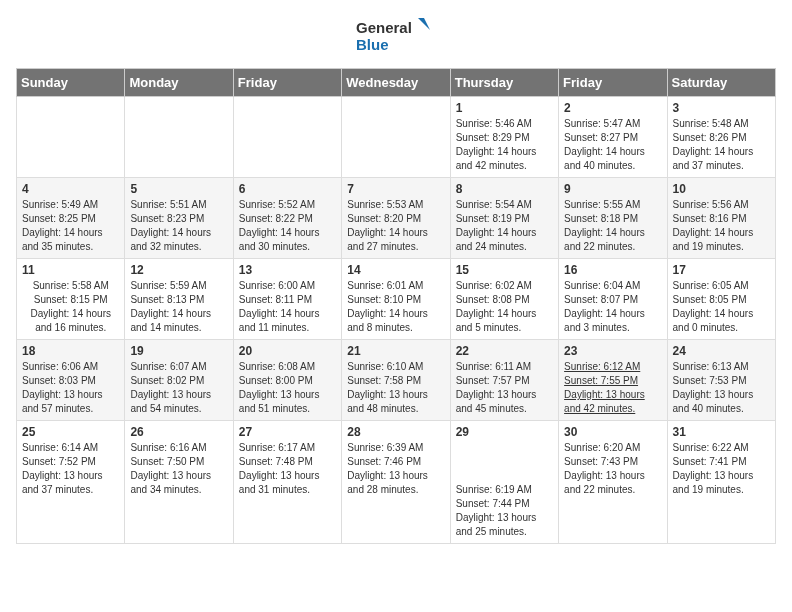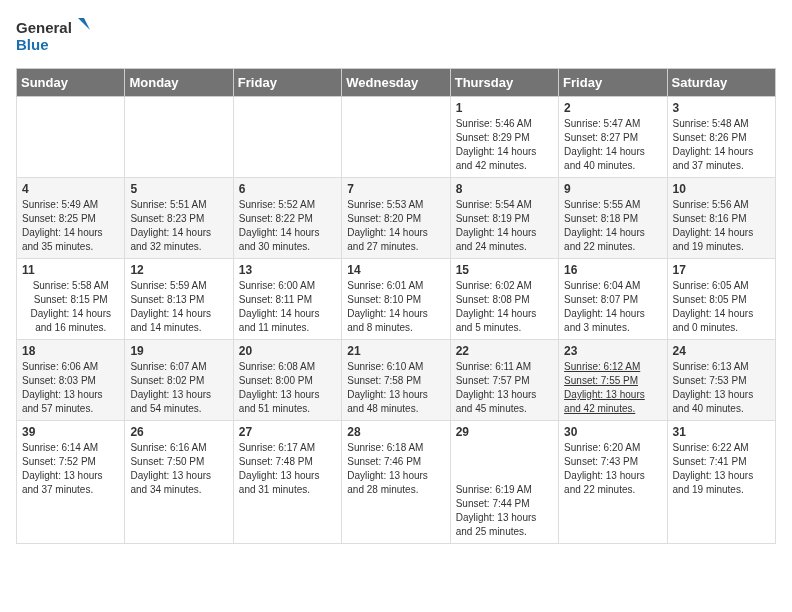--- a/index.html
+++ b/index.html
@@ -5,21 +5,21 @@
     * { margin: 0; padding: 0; box-sizing: border-box; }
     body {
       font-family: Arial, sans-serif;
       background: #fff;
       width: 792px;
       min-height: 612px;
       padding: 16px;
     }
     .header {
       display: flex;
-      justify-content: flex-start;
+      justify-content: center;
       align-items: flex-start;
       margin-bottom: 12px;
     }
     .logo {
       display: flex;
       align-items: center;
       gap: 4px;
     }
     .title-block {
       text-align: right;
@@ -278,21 +278,21 @@
         <td>
           <div class="day-number">24</div>
           <div class="day-info" style="white-space: pre-line;">Sunrise: 6:13 AM
 Sunset: 7:53 PM
 Daylight: 13 hours
 and 40 minutes.</div>
         </td>
       </tr>
       <tr>
         <td>
-          <div class="day-number">39</div>
+          <div class="day-number">25</div>
           <div class="day-info" style="white-space: pre-line;">Sunrise: 6:14 AM
 Sunset: 7:52 PM
 Daylight: 13 hours
 and 37 minutes.</div>
         </td>
         <td>
           <div class="day-number">26</div>
           <div class="day-info" style="white-space: pre-line;">Sunrise: 6:16 AM
 Sunset: 7:50 PM
 Daylight: 13 hours
@@ -300,21 +300,21 @@
         </td>
         <td>
           <div class="day-number">27</div>
           <div class="day-info" style="white-space: pre-line;">Sunrise: 6:17 AM
 Sunset: 7:48 PM
 Daylight: 13 hours
 and 31 minutes.</div>
         </td>
         <td>
           <div class="day-number">28</div>
-          <div class="day-info" style="white-space: pre-line;">Sunrise: 6:18 AM
+          <div class="day-info" style="white-space: pre-line;">Sunrise: 6:39 AM
 Sunset: 7:46 PM
 Daylight: 13 hours
 and 28 minutes.</div>
         </td>
         <td>
           <div class="day-number">29</div>
           <div class="day-info" style="white-space: pre-line; margin-top: 44px;">Sunrise: 6:19 AM
 Sunset: 7:44 PM
 Daylight: 13 hours
 and 25 minutes.</div>

